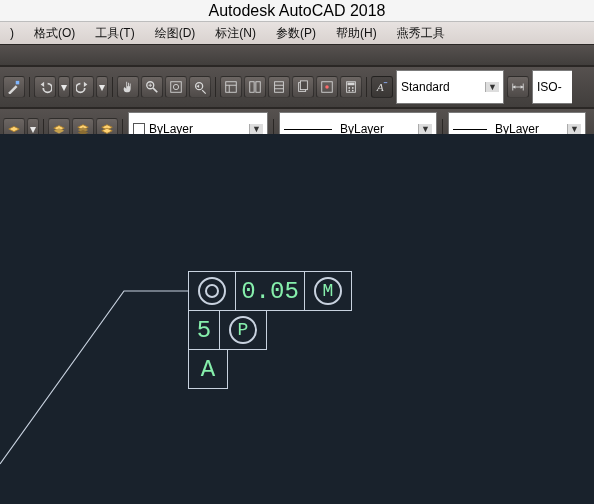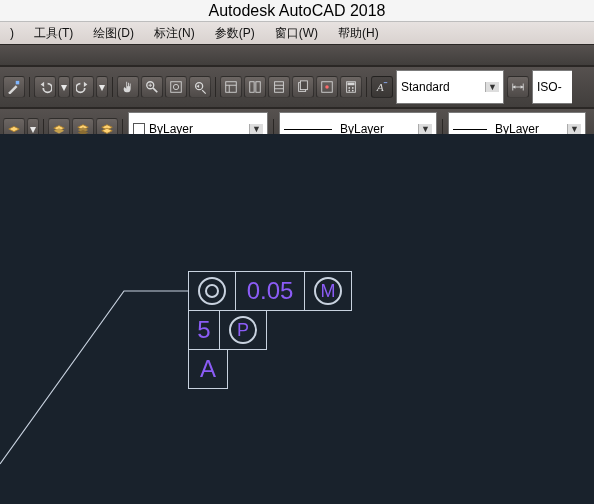--- a/index.html
+++ b/index.html
@@ -96,22 +96,22 @@
   }
   .canvas {
     position: absolute;
     left: 0; right: 0; top: 134px; bottom: 0;
     background: #19222c;
   }
   .canvas svg { position: absolute; inset: 0; }
   .gdt {
     position: absolute;
     left: 189px; top: 267px;
-    color: #8b5cf6;
-    font-family: Liberation Sans, sans-serif;
+    color: #86efac;
+    font-family: Liberation Mono, monospace;
   }
   .gdt .row { display: flex; }
   .gdt .cell {
     border: 1px solid #c8d2df;
     display: flex; align-items: center; justify-content: center;
     height: 40px;
     font-size: 24px;
     margin-left: -1px;
   }
   .gdt .row + .row .cell { margin-top: -1px; }
@@ -126,26 +126,27 @@
 </style>
 </head>
 <body>
 
 <div class="titlebar">
   <span>Autodesk AutoCAD 2018</span>
 </div>
 
 <div class="menubar">
   <span>)</span>
+  <span>格式(O)</span>
   <span>工具(T)</span>
   <span>绘图(D)</span>
   <span>标注(N)</span>
   <span>参数(P)</span>
-  <span>窗口(W)</span>
   <span>帮助(H)</span>
+  <span>燕秀工具</span>
 </div>
 
 <div class="spacer-row"></div>
 
 <div class="tb">
   <div class="btn small-icon">
     <svg viewBox="0 0 16 16">
         <path fill="#d8d8d8" d="M2 14l8-8 2 2-8 8H2v-2z"></path>
         <rect x="10" y="1" width="4" height="4" fill="#7fb6ff"></rect>
       </svg>

